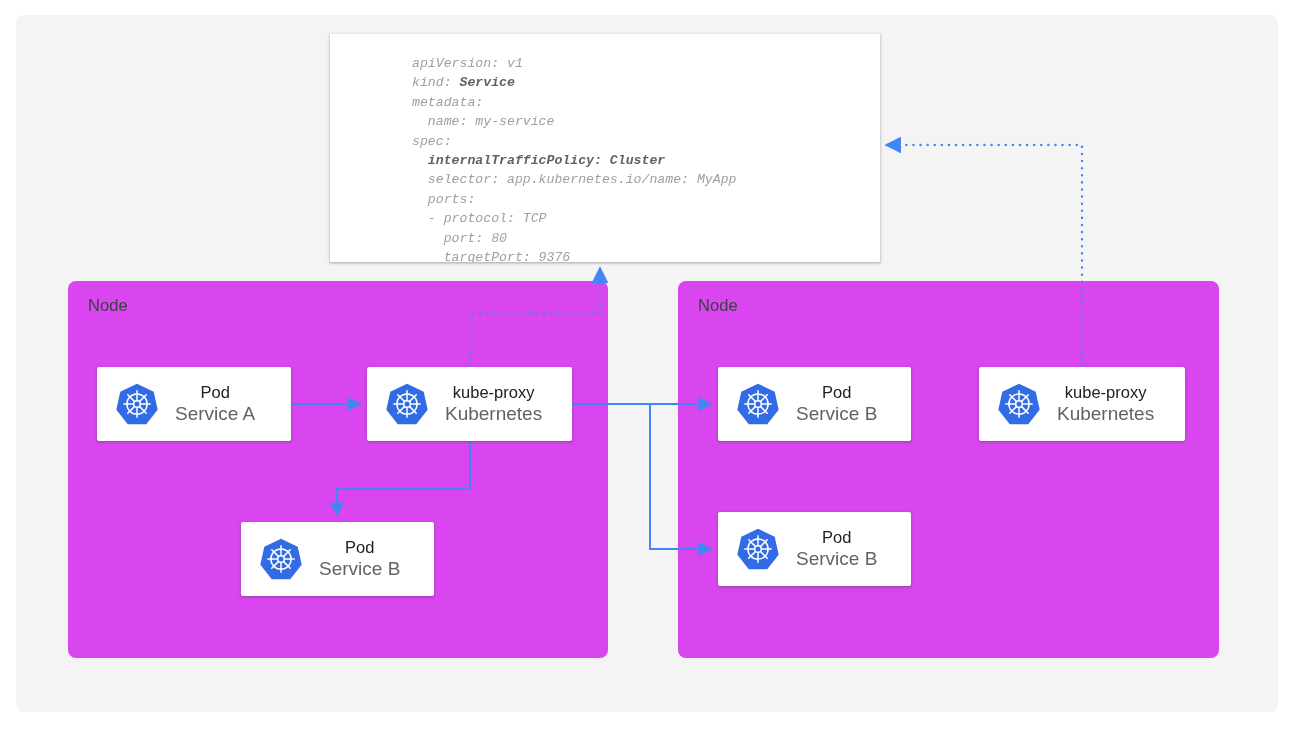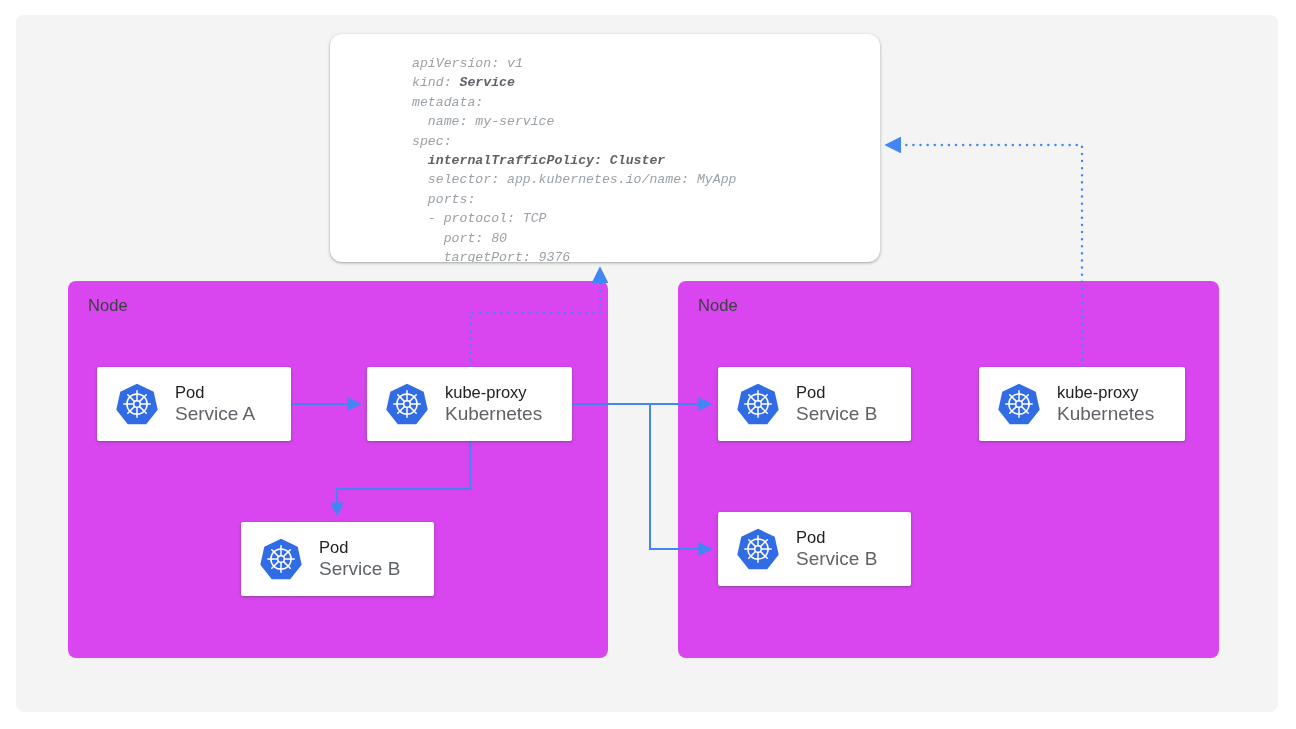--- a/index.html
+++ b/index.html
@@ -73,20 +73,21 @@
   .card .texts {
     display: flex;
     flex-direction: column;
     justify-content: center;
     line-height: 1.22;
   }
   .card .title {
     font-size: 16.5px;
     color: #202124;
     white-space: nowrap;
+    text-align: center;
   }
   .card .subtitle {
     font-size: 19px;
     color: #5f6368;
     white-space: nowrap;
   }
   
   .card.pod-a        { left: 97px;  top: 367px; width: 194px; height: 74px; }
   .card.kproxy-left  { left: 367px; top: 367px; width: 205px; height: 74px; }
   .card.pod-b-local  { left: 241px; top: 522px; width: 193px; height: 74px; }
@@ -94,21 +95,21 @@
   .card.pod-b-r2     { left: 718px; top: 512px; width: 193px; height: 74px; }
   .card.kproxy-right { left: 979px; top: 367px; width: 206px; height: 74px; }
   
   .yaml-card {
     position: absolute;
     left: 330px;
     top: 34px;
     width: 550px;
     height: 228px;
     background: #ffffff;
-    border-radius: 12px;
+    border-radius: 0;
     box-shadow: 0 1px 2px rgba(60,64,67,0.30), 0 1px 3px 1px rgba(60,64,67,0.12);
     box-sizing: border-box;
     overflow: hidden;
   }
   .yaml-code {
     position: absolute;
     left: 82px;
     top: 20px;
     margin: 0;
     font-family: "Liberation Mono", "DejaVu Sans Mono", monospace;

